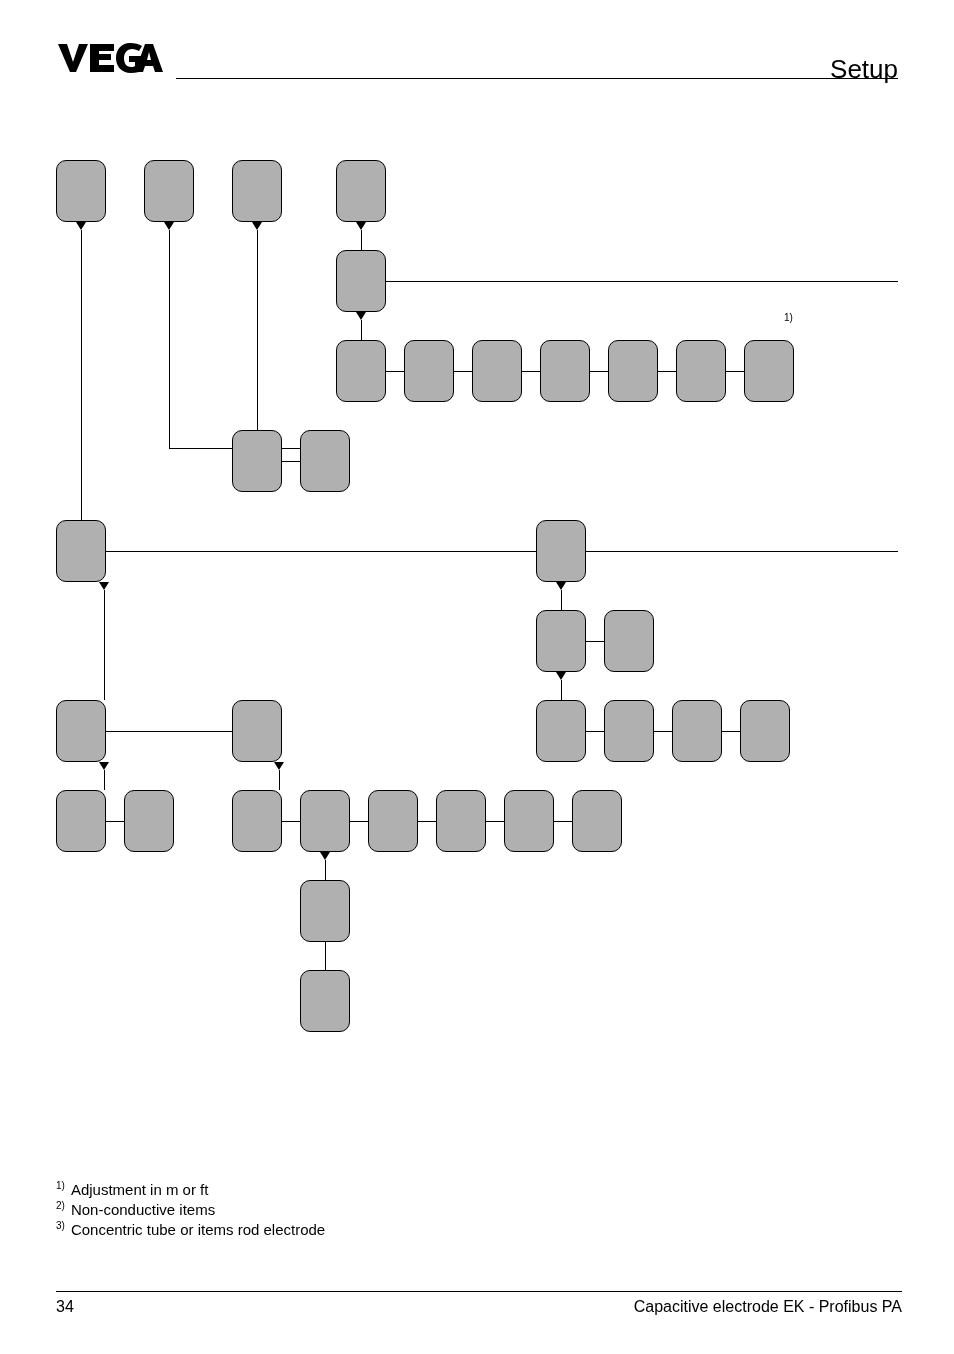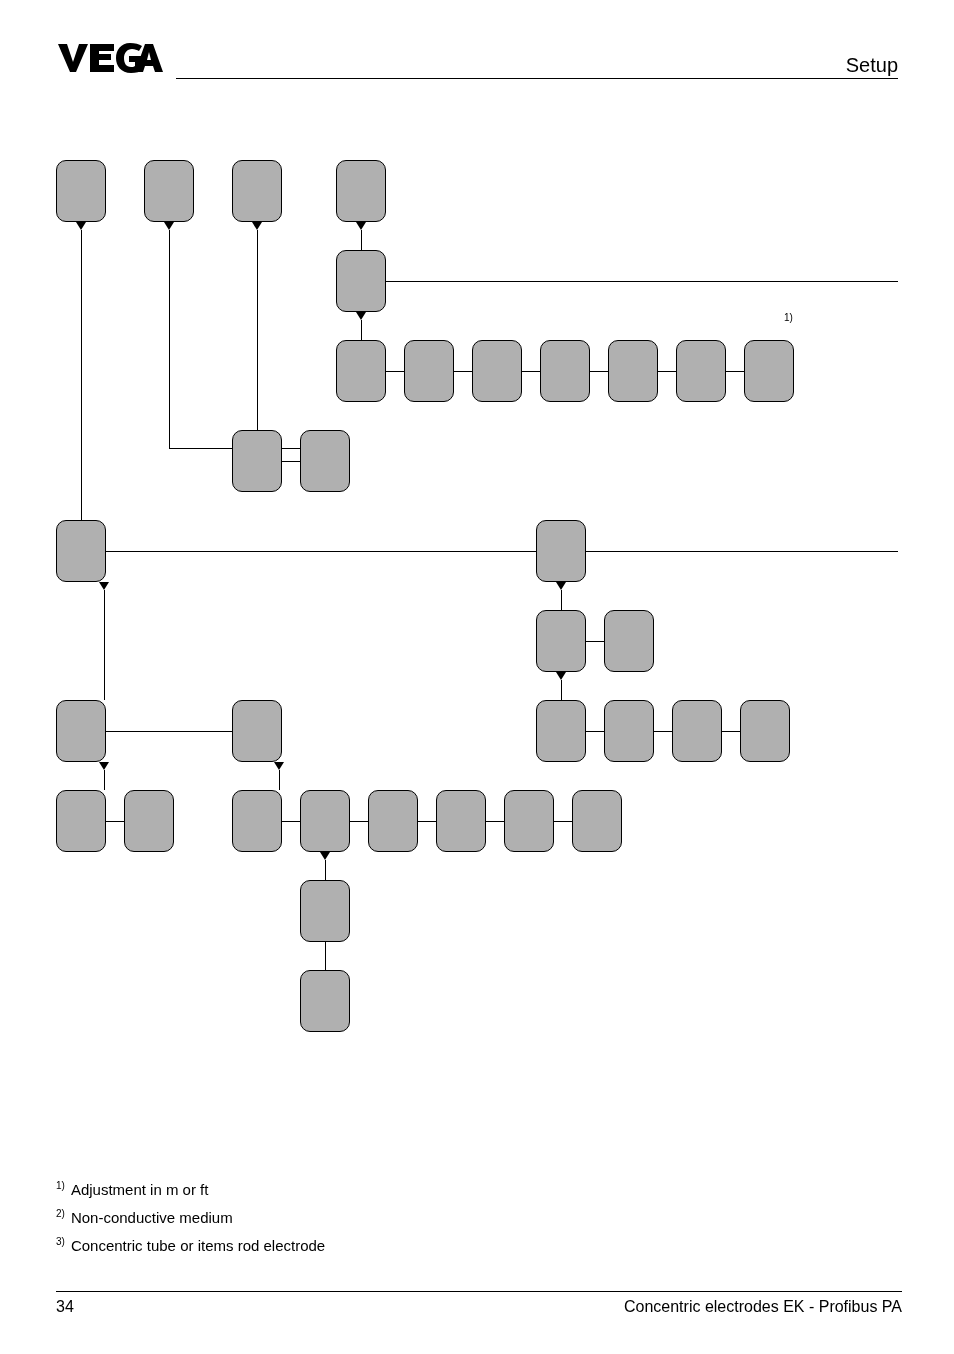--- a/index.html
+++ b/index.html
@@ -7,41 +7,41 @@
     font-family: Arial, Helvetica, sans-serif;
     width: 954px;
     height: 1354px;
     background: #fff;
     position: relative;
     color: #000;
   }
   .page { position: relative; width: 100%; height: 100%; padding: 40px 56px 40px 56px; }
   .header { position: relative; height: 40px; margin-bottom: 4px; }
   .logo { position: absolute; left: 0; top: 0; }
-  .section-title { position: absolute; right: 0; top: 14px; font-size: 20px; }
+  .section-title { position: absolute; right: 0; top: 14px; font-size: 26px; }
   .header-rule { position: absolute; left: 120px; right: 0; top: 38px; border-top: 1px solid #000; }
   .diagram-area { position: relative; width: 100%; height: 1010px; margin-top: 80px; overflow: hidden; }
   .node {
     position: absolute;
     background: #b0b0b0;
     border: 1px solid #000;
     border-radius: 10px;
   }
   .line { position: absolute; background: #000; }
   .arrow {
     position: absolute;
     width: 0; height: 0;
     border-left: 5px solid transparent;
     border-right: 5px solid transparent;
     border-top: 8px solid #000;
   }
   .sup-note { position: absolute; font-size: 10px; }
   .footnotes { margin-top: 10px; font-size: 16px; }
   .fn-intro { margin-bottom: 4px; }
-  .fn-line { font-size: 15px; margin: 10px 0; }
+  .fn-line { font-size: 15px; margin: 2px 0; }
   .fn-sup { font-size: 10px; vertical-align: super; margin-right: 6px; }
   .footer { position: absolute; bottom: 38px; left: 56px; right: 52px; }
   .footer-rule { border-top: 1px solid #000; margin-bottom: 6px; }
   .footer-row { display: flex; justify-content: space-between; font-size: 16px; }
 </style>
 </head>
 <body>
 
 <div class="page">
 
@@ -164,28 +164,28 @@
 
     <div class="node" style="left:244px; top:810px; width:50px; height:62px;"></div>
 
   </div>
 
   <div class="footnotes">
     <div class="fn-line">
       <span class="fn-sup">1)</span><span>Adjustment in m or ft</span>
     </div>
     <div class="fn-line">
-      <span class="fn-sup">2)</span><span>Non-conductive medium</span>
+      <span class="fn-sup">2)</span><span>Non-conductive items</span>
     </div>
     <div class="fn-line">
       <span class="fn-sup">3)</span><span>Concentric tube or items rod electrode</span>
     </div>
   </div>
 
   <div class="footer">
     <div class="footer-rule"></div>
     <div class="footer-row">
       <span>34</span>
-      <span>Concentric electrodes EK - Profibus PA</span>
+      <span>Capacitive electrode EK - Profibus PA</span>
     </div>
   </div>
 
 </div>
 
 </body></html>

